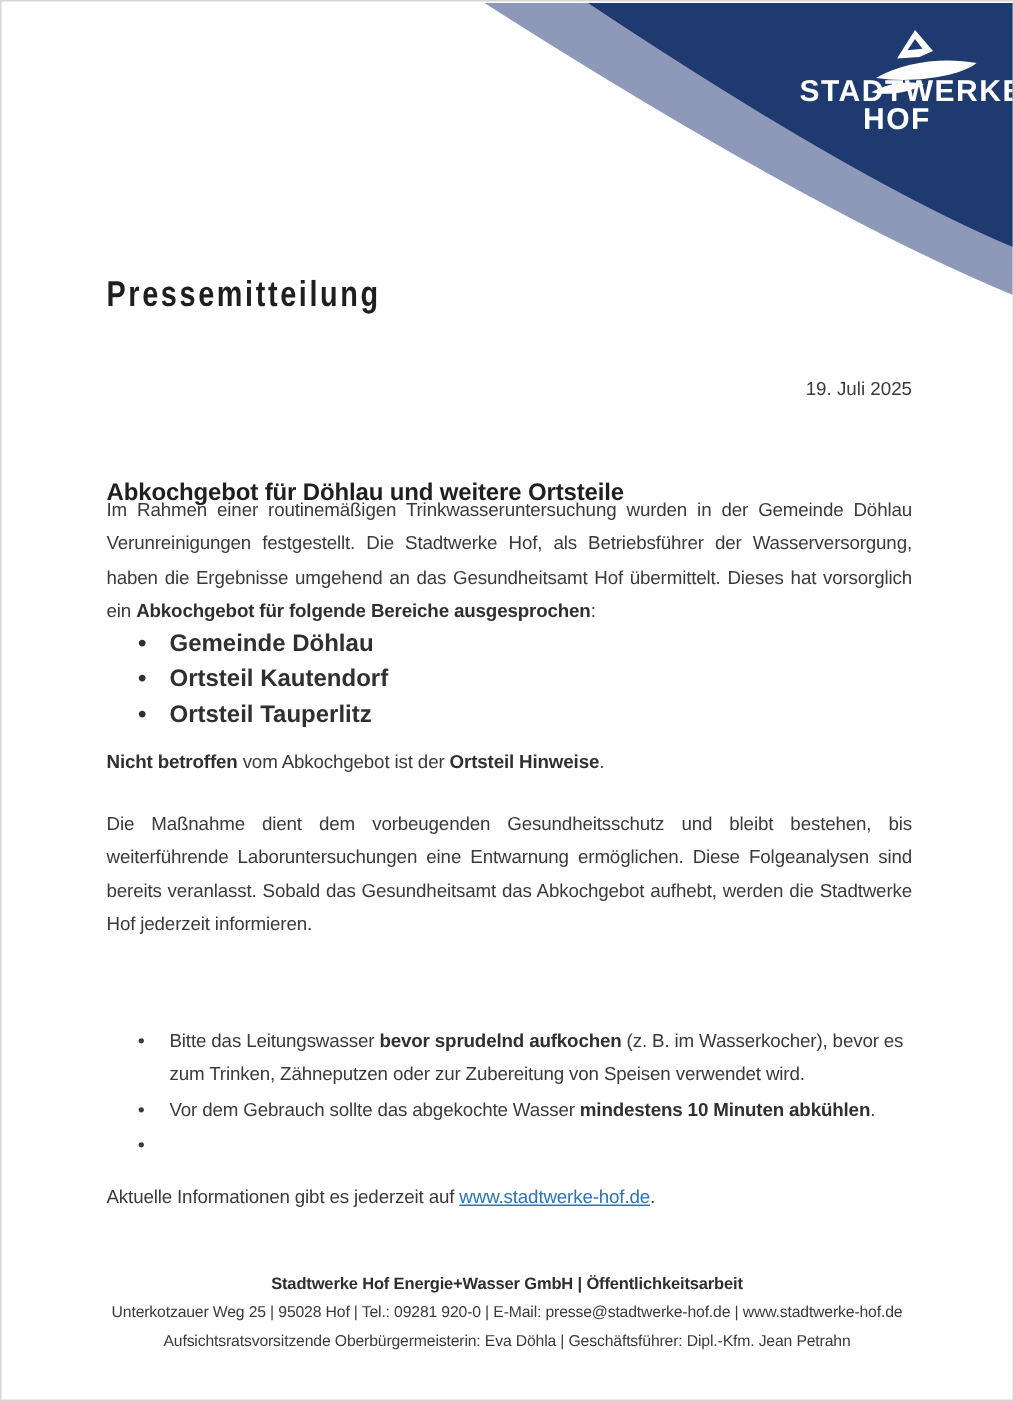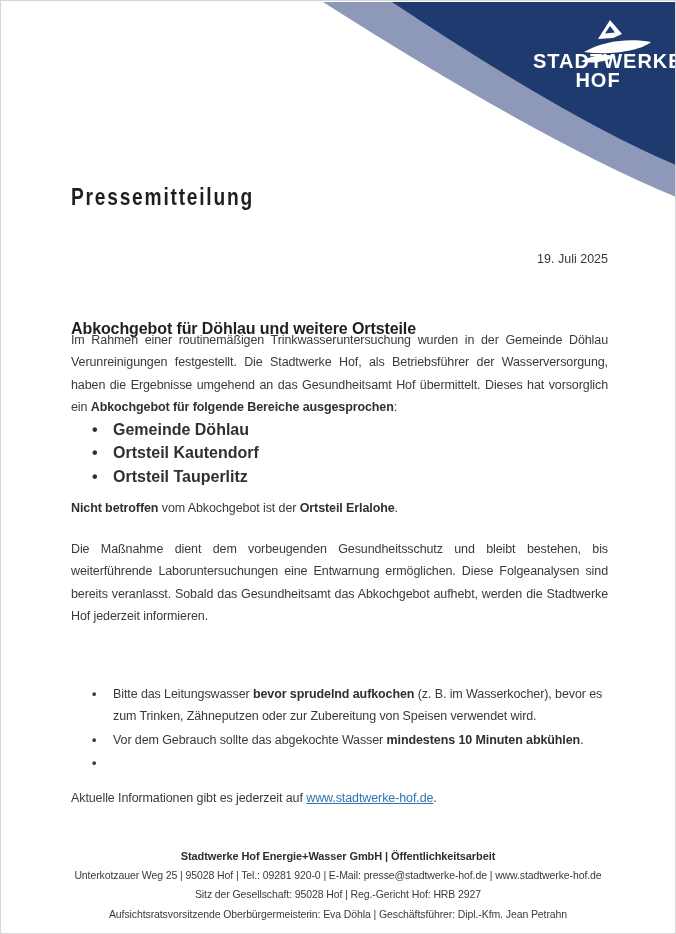--- a/index.html
+++ b/index.html
@@ -63,38 +63,37 @@
     <p class="body jx"><span>Im Rahmen einer routinemäßigen Trinkwasseruntersuchung wurden in der Gemeinde Döhlau Verunreinigungen festgestellt. Die Stadtwerke Hof, als Betriebsführer der Wasserversorgung, haben die Ergebnisse umgehend an das Gesundheitsamt Hof übermittelt. Dieses hat vorsorglich ein </span><b>Abkochgebot für folgende Bereiche ausgesprochen</b><span>:</span></p>
   </div>
 
   <div class="col areas" style="top:417px;">
     <div class="li"><span class="dot">•</span><span>Gemeinde Döhlau</span></div>
     <div class="li"><span class="dot">•</span><span>Ortsteil Kautendorf</span></div>
     <div class="li"><span class="dot">•</span><span>Ortsteil Tauperlitz</span></div>
   </div>
 
   <div class="col" style="top:496px;">
-    <p class="body"><b>Nicht betroffen</b><span> vom Abkochgebot ist der </span><b>Ortsteil Erlalohe</b><span>.</span></p>
+    <p class="body"><b>Nicht betroffen</b><span> vom Abkochgebot ist der </span><b>Ortsteil Hinweise</b><span>.</span></p>
   </div>
 
   <div class="col" style="top:537px;">
     <p class="body jx">Die Maßnahme dient dem vorbeugenden Gesundheitsschutz und bleibt bestehen, bis weiterführende Laboruntersuchungen eine Entwarnung ermöglichen. Diese Folgeanalysen sind bereits veranlasst. Sobald das Gesundheitsamt das Abkochgebot aufhebt, werden die Stadtwerke Hof jederzeit informieren.</p>
   </div>
 
 
   <div class="col notes body" style="top:682px;">
     <div class="li"><span class="dot">•</span><span>Bitte das Leitungswasser </span><b>bevor sprudelnd aufkochen</b><span> (z. B. im Wasserkocher), bevor es zum Trinken, Zähneputzen oder zur Zubereitung von Speisen verwendet wird.</span></div>
     <div class="li"><span class="dot">•</span><span>Vor dem Gebrauch sollte das abgekochte Wasser </span><b>mindestens 10 Minuten abkühlen</b><span>.</span></div>
     <div class="li"><span class="dot">•</span></div>
   </div>
 
   <div class="col" style="top:786px;">
     <p class="body"><span>Aktuelle Informationen gibt es jederzeit auf </span><a class="link">www.stadtwerke-hof.de</a><span>.</span></p>
   </div>
 
   <div class="footer">
     <div class="f1">Stadtwerke Hof Energie+Wasser GmbH | Öffentlichkeitsarbeit</div>
     <div>Unterkotzauer Weg 25 | 95028 Hof | Tel.: 09281 920-0 | E-Mail: presse@stadtwerke-hof.de | www.stadtwerke-hof.de</div>
-    <div>Sitz der Gesellschaft: 95028 Hof | Reg.-Gericht Hof: HRB 2927</div>
     <div>Aufsichtsratsvorsitzende Oberbürgermeisterin: Eva Döhla | Geschäftsführer: Dipl.-Kfm. Jean Petrahn</div>
   </div>
 
 </div>
 
 </body></html>

